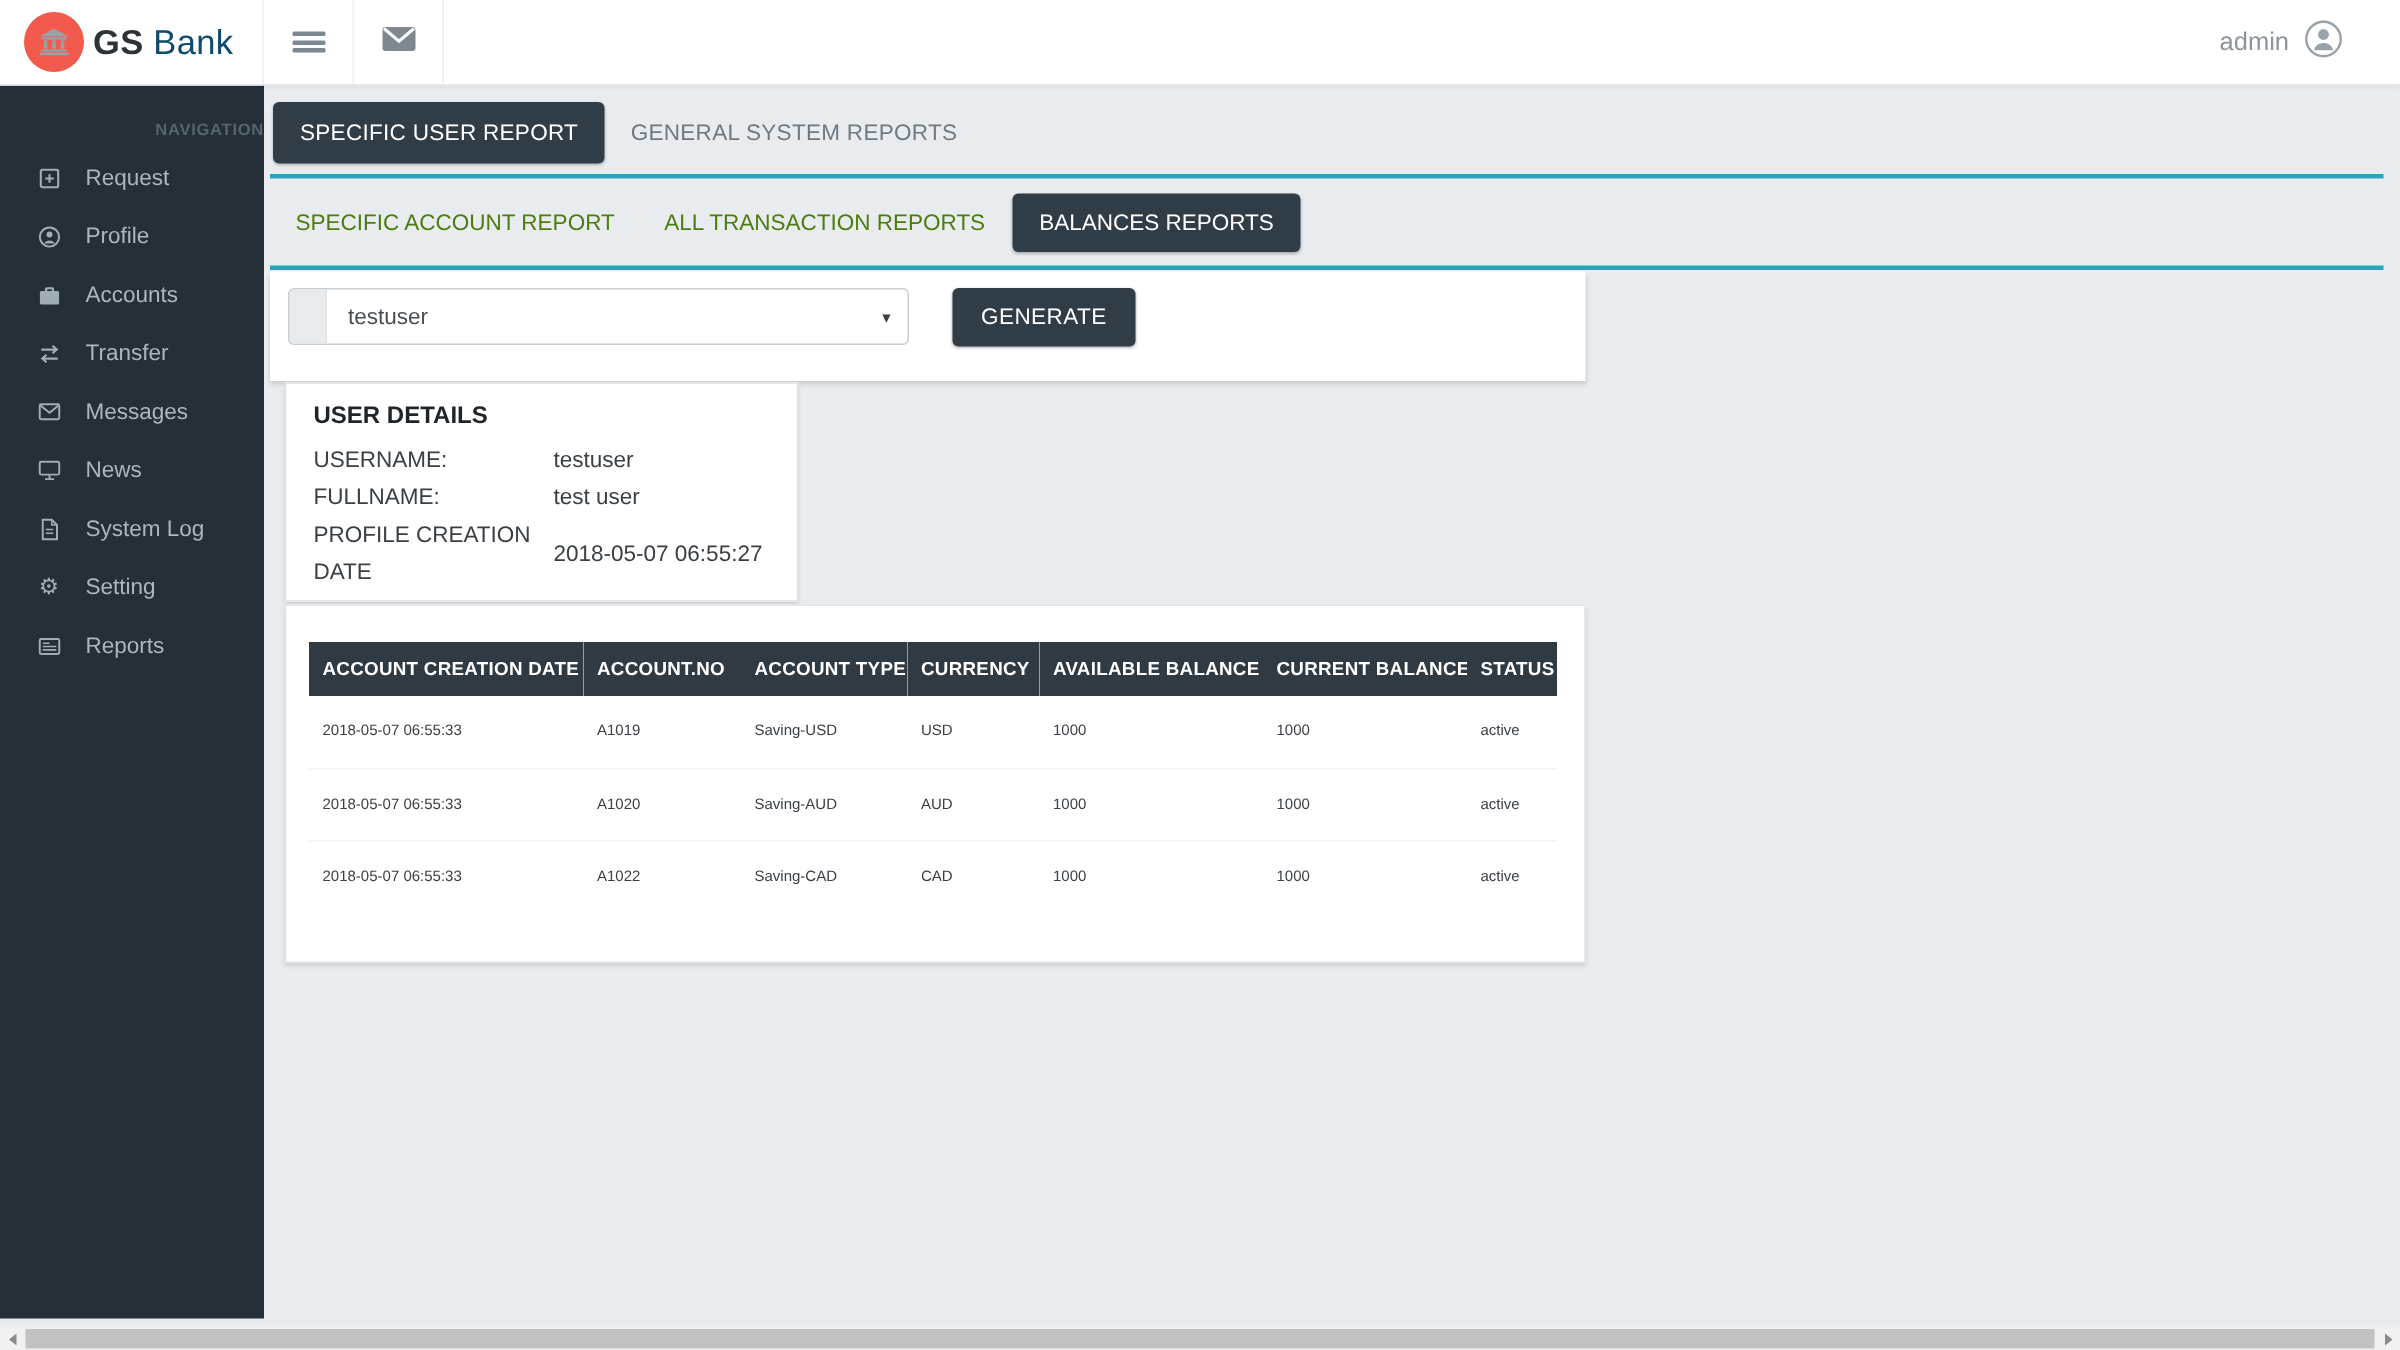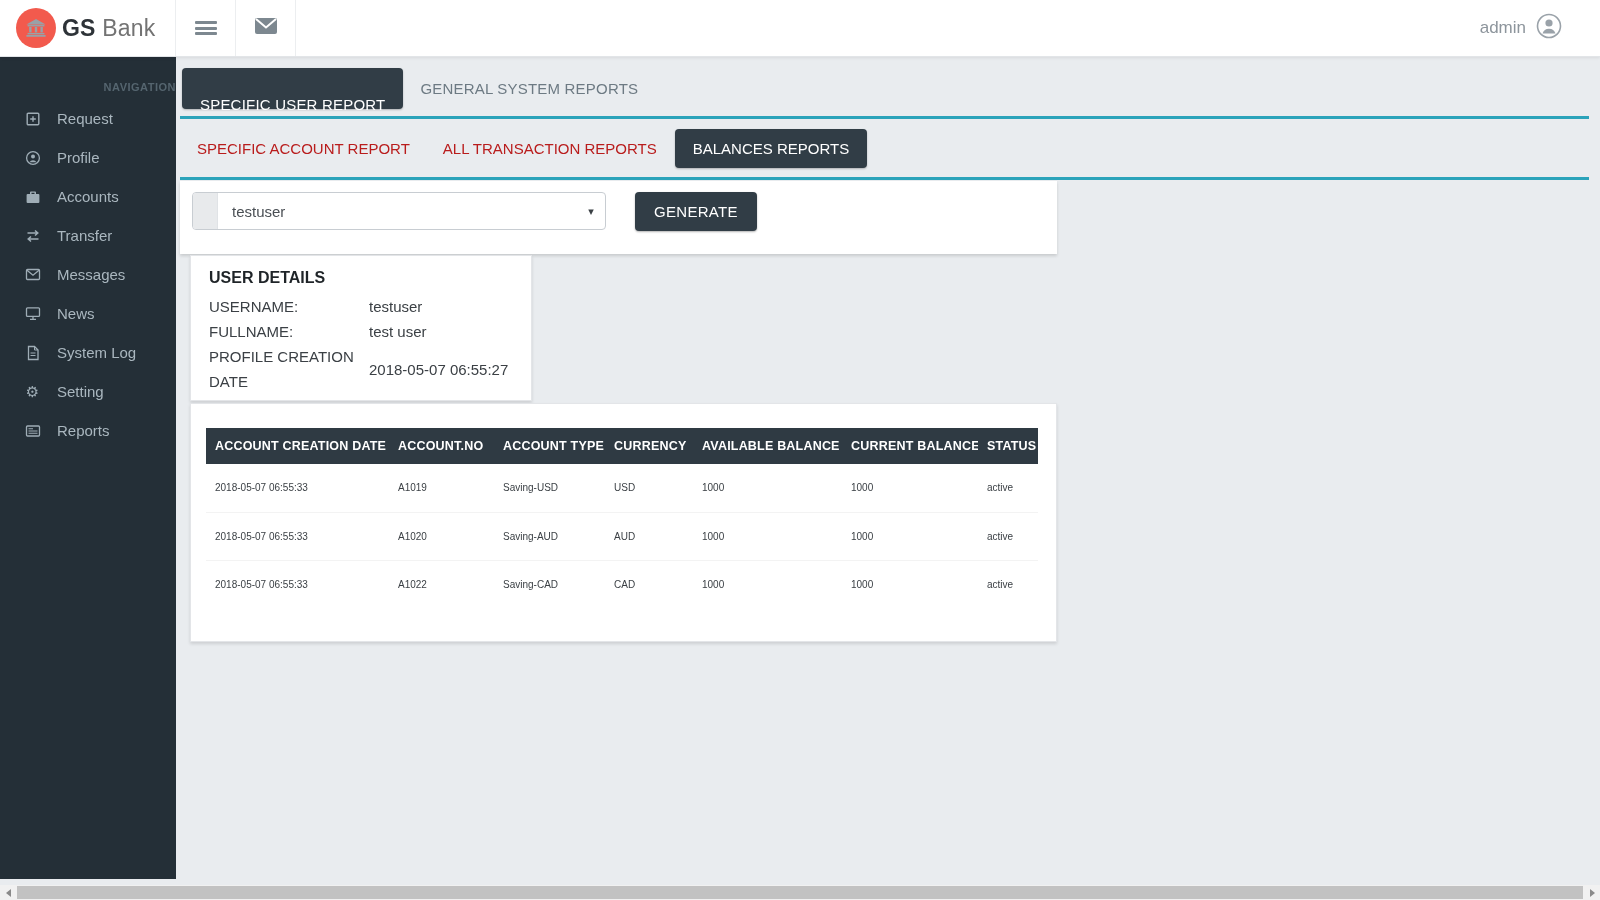--- a/index.html
+++ b/index.html
@@ -8,47 +8,47 @@
   .screen { position:relative; width:1600px; height:900px; background:#e9ecef; }
 
   
   .topbar { position:absolute; top:0; left:0; width:1600px; height:57px; background:#ffffff;
             border-bottom:1px solid #e2e5e8; box-shadow:0 1px 3px rgba(0,0,0,.08); z-index:30;
             display:flex; align-items:center; }
   .brand { width:176px; height:100%; display:flex; align-items:center; padding-left:16px; border-right:1px solid #eceef0; }
   .logo-circle { width:40px; height:40px; border-radius:50%; background:#f25a4d; display:flex; align-items:center; justify-content:center; flex:0 0 auto; }
   .brand-text { margin-left:6px; font-size:23px; letter-spacing:.2px; white-space:nowrap; }
   .brand-bold { font-weight:700; color:#2e3338; }
-  .brand-light { font-weight:400; color:#737373; }
+  .brand-light { font-weight:400; color:#0c4a6e; }
   .topbar-btn { width:60px; height:100%; display:flex; align-items:center; justify-content:center; border-right:1px solid #eceef0; cursor:pointer; }
   .hamburger span { display:block; width:22px; height:3px; background:#7d8890; border-radius:1px; margin:2.5px 0; }
   .topbar-right { margin-left:auto; display:flex; align-items:center; padding-right:38px; }
   .admin-name { font-size:17px; color:#8d959c; margin-right:10px; }
 
   
   .sidebar { position:absolute; top:57px; left:0; width:176px; height:822px; background:#242f37; z-index:20;text-align:right; }
   .nav-heading { font-size:11px; font-weight:700; letter-spacing:.5px; color:#55656f; padding:24px 0 6px 22px; }
   .nav-item { display:flex; align-items:center; height:39px; padding-left:24px; color:#aab7bf; font-size:15px; cursor:pointer; }
   .nav-icon { width:17px; height:17px; margin-right:16px; color:#9fadb6; display:flex; align-items:center; justify-content:center; flex:0 0 auto; font-size:15px; line-height:17px; }
   .nav-icon svg { display:block; }
 
   
   .main-bg { position:absolute; top:57px; left:176px; width:1424px; height:828px; background:#e9ecef; }
 
   .tabs-row { position:absolute; top:57px; left:176px; right:0; height:60px; display:flex; align-items:flex-start; padding:11px 0 0 6px; }
   .tab { font-size:15px; letter-spacing:.2px; cursor:pointer; }
-  .tab.active { background:#313d46; color:#ffffff; border-radius:4px; height:41px; line-height:41px; padding:16px 18px; box-shadow:0 1px 2px rgba(0,0,0,.25); }
+  .tab.active { background:#313d46; color:#ffffff; border-radius:4px; height:41px; line-height:41px; padding:0 18px; box-shadow:0 1px 2px rgba(0,0,0,.25); }
   .tab.inactive { color:#6d7a83; height:41px; line-height:41px; padding:0 0 0 17px; }
 
   .teal-line { position:absolute; left:180px; right:11px; height:3px; background:#2ba3ba; }
   .teal-1 { top:116px; }
   .teal-2 { top:177px; }
 
   .subtabs-row { position:absolute; top:120px; left:176px; right:0; height:57px; display:flex; align-items:center; padding-left:21px; }
-  .subtab { font-size:15px; color:#b91c1c; cursor:pointer; }
+  .subtab { font-size:15px; color:#4d7c0f; cursor:pointer; }
   .subtab + .subtab { margin-left:33px; }
   .subtab.active { background:#313d46; color:#ffffff; border-radius:4px; height:39px; line-height:39px; padding:0 18px; margin-left:18px; box-shadow:0 1px 2px rgba(0,0,0,.25); }
 
   
   .form-panel { position:absolute; top:181px; left:180px; width:877px; height:73px; background:#ffffff;
                 box-shadow:0 2px 3px rgba(0,0,0,.14); }
   .select-group { position:absolute; top:11px; left:12px; width:414px; height:38px; background:#ffffff;
                   border:1px solid #c8cdd2; border-radius:4px; display:flex; align-items:stretch; overflow:hidden; cursor:pointer; }
   .select-addon { width:25px; background:#e8eaec; border-right:1px solid #e0e3e6; }
   .select-value { flex:1; display:flex; align-items:center; padding-left:14px; font-size:15px; color:#4a4f54; }

